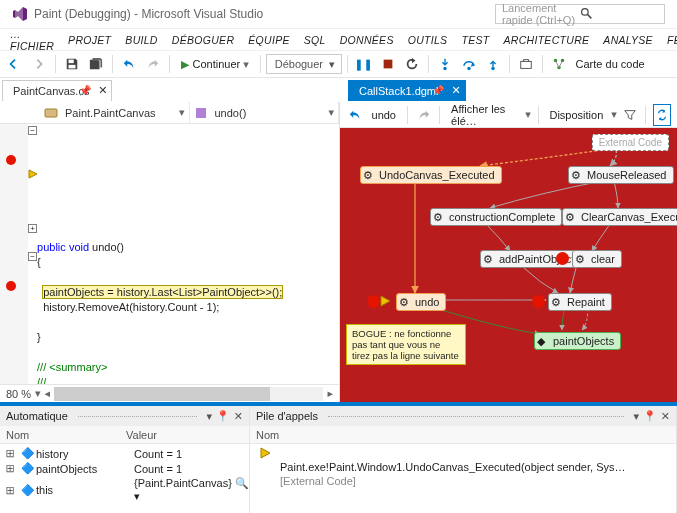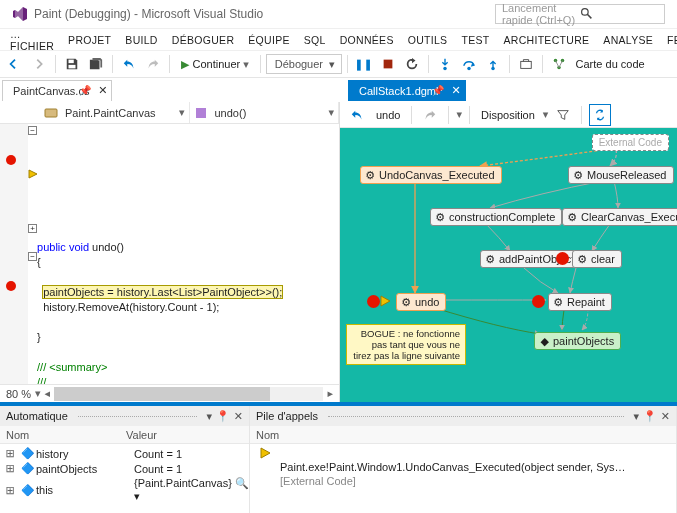--- a/index.html
+++ b/index.html
@@ -3,41 +3,41 @@
 <meta charset="utf-8">
 <style>
 * { margin:0; padding:0; box-sizing:border-box; font-family:"Segoe UI",Arial,sans-serif; font-size:11px; }
 body { width:677px; height:513px; background:#fff; color:#1e1e1e; overflow:hidden; position:relative; }
 .titlebar { height:28px; display:flex; align-items:center; padding:0 12px; background:#fff; }
 .titlebar .logo { width:16px; height:16px; margin-right:6px; display:inline-flex; }
 .titlebar .title { color:#666; font-size:12px; flex:1; }
 .search-box { display:flex; align-items:center; border:1px solid #cdcdcd; padding:1px 6px; width:170px; height:20px; color:#999; }
 .search-box span { flex:1; }
 .menubar { height:22px; display:flex; align-items:center; gap:0; padding:0 3px; border-top:1px solid #efefef; }
-.menubar .mi { padding:4px 7px; font-size:10.5px; letter-spacing:.3px; }
+.menubar .mi { padding:4px 7px; font-size:10.5px; letter-spacing:.3px;font-style:italic; }
 .toolbar { height:28px; display:flex; align-items:center; padding:0 4px; border-top:1px solid #efefef; border-bottom:1px solid #e5e5e5; gap:2px; }
 .tbtn { width:22px; height:22px; display:flex; align-items:center; justify-content:center; color:#444; }
 .tbtn svg { width:14px; height:14px; }
 .sep { width:1px; height:18px; background:#ddd; margin:0 3px; }
 .continue { display:flex; align-items:center; gap:3px; padding:2px 6px; }
 .continue .tri { color:#388a34; }
 .combo { border:1px solid #ccc; padding:1px 6px 1px 8px; display:flex; align-items:center; gap:6px; color:#555; height:20px; }
 .tabstrip { height:24px; display:flex; align-items:center; background:#fff; position:relative; }
 .tab { padding:4px 22px 4px 10px; position:relative; font-size:11px; color:#666; border:1px solid #ccc; border-bottom:none; background:#f5f5f5; margin-right:2px; }
 .tab.sel { background:#fff; color:#333; }
 .tab.sel-blue { background:#007acc; color:#fff; border-color:#007acc; }
 .tab .close { position:absolute; right:4px; top:3px; font-size:11px; }
 .tab.sel-blue .close { color:#fff; }
 .below-tabs { display:flex; height:22px; border-bottom:1px solid #e5e5e5;padding-left:40px; }
 .dd { flex:1; display:flex; align-items:center; padding:0 4px; border-right:1px solid #e8e8e8; color:#333; gap:4px; }
 .dd .chev { margin-left:auto; color:#666; }
 .dd .icon-box { width:14px; height:14px; margin-right:3px; }
 .row { display:flex; height:300px; }
 .code-pane { width:340px; display:flex; flex-direction:column; border-right:1px solid #e0e0e0; position:relative; }
-.graph-pane { flex:1; display:flex; flex-direction:column; position:relative; background:#14b8a6;text-align:right; }
+.graph-pane { flex:1; display:flex; flex-direction:column; position:relative; background:#b91c1c; }
 .graph-toolbar { height:26px; display:flex; align-items:center; gap:4px; padding:0 6px; border-bottom:1px solid #e5e5e5; background:#fff; }
 .gtxt { padding:2px 4px; }
 .code { font-family:Consolas,monospace; font-size:11px; white-space:pre; padding:4px 0 4px 34px; position:relative; flex:1; overflow:hidden; line-height:14px; }
 .gutter { position:absolute; left:0; top:0; width:28px; height:100%; background:#f5f5f5; }
 .bp { position:absolute; left:6px; width:10px; height:10px; background:#e51400; border-radius:50%; }
 .collapse { position:absolute; left:28px; border:1px solid #808080; width:9px; height:9px; font-size:8px; line-height:7px; text-align:center; background:#fff; }
 .kw { color:#0000ff; }
 .comment { color:#008000; }
 .hl-arrow { position:absolute; left:4px; width:12px; height:12px; }
 .hl-exec { background:#fdf6b2; outline:1px solid #a79a00; }
@@ -289,20 +289,21 @@
           </svg>
         </span>
       <span class="gtxt">undo</span>
       <div class="sep"></div>
       <span class="tbtn" style="opacity:.4">
           <svg viewBox="0 0 16 16">
             <path d="M10 3l4 4-4 4V8c-4 0-6 2-7 5 0-5 3-8 7-8z" fill="#444"></path>
           </svg>
         </span>
       <div class="sep"></div>
+      <span class="gtxt">Afficher les élé…</span>
         <span style="color:#666">▾</span>
       <div class="sep"></div>
       <span class="gtxt">Disposition</span>
         <span style="color:#666">▾</span>
       <span class="tbtn">
           <svg viewBox="0 0 16 16">
             <path d="M2 3h12l-4 5v5l-4-2V8z" fill="none" stroke="#444"></path>
           </svg>
         </span>
       <div class="sep"></div>

